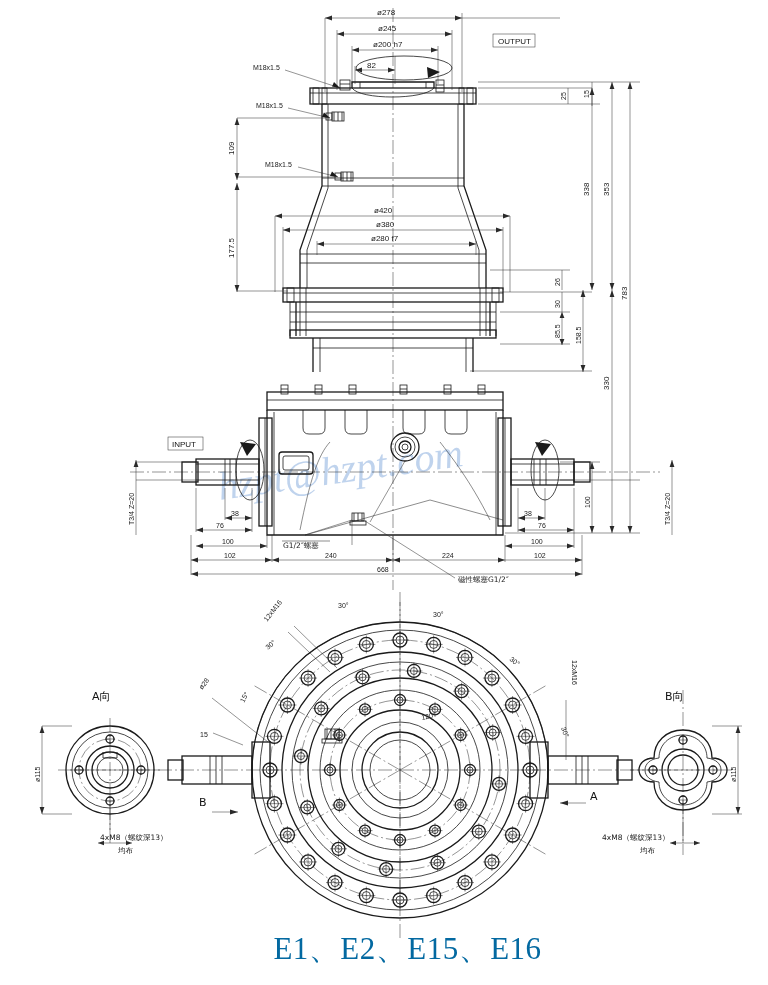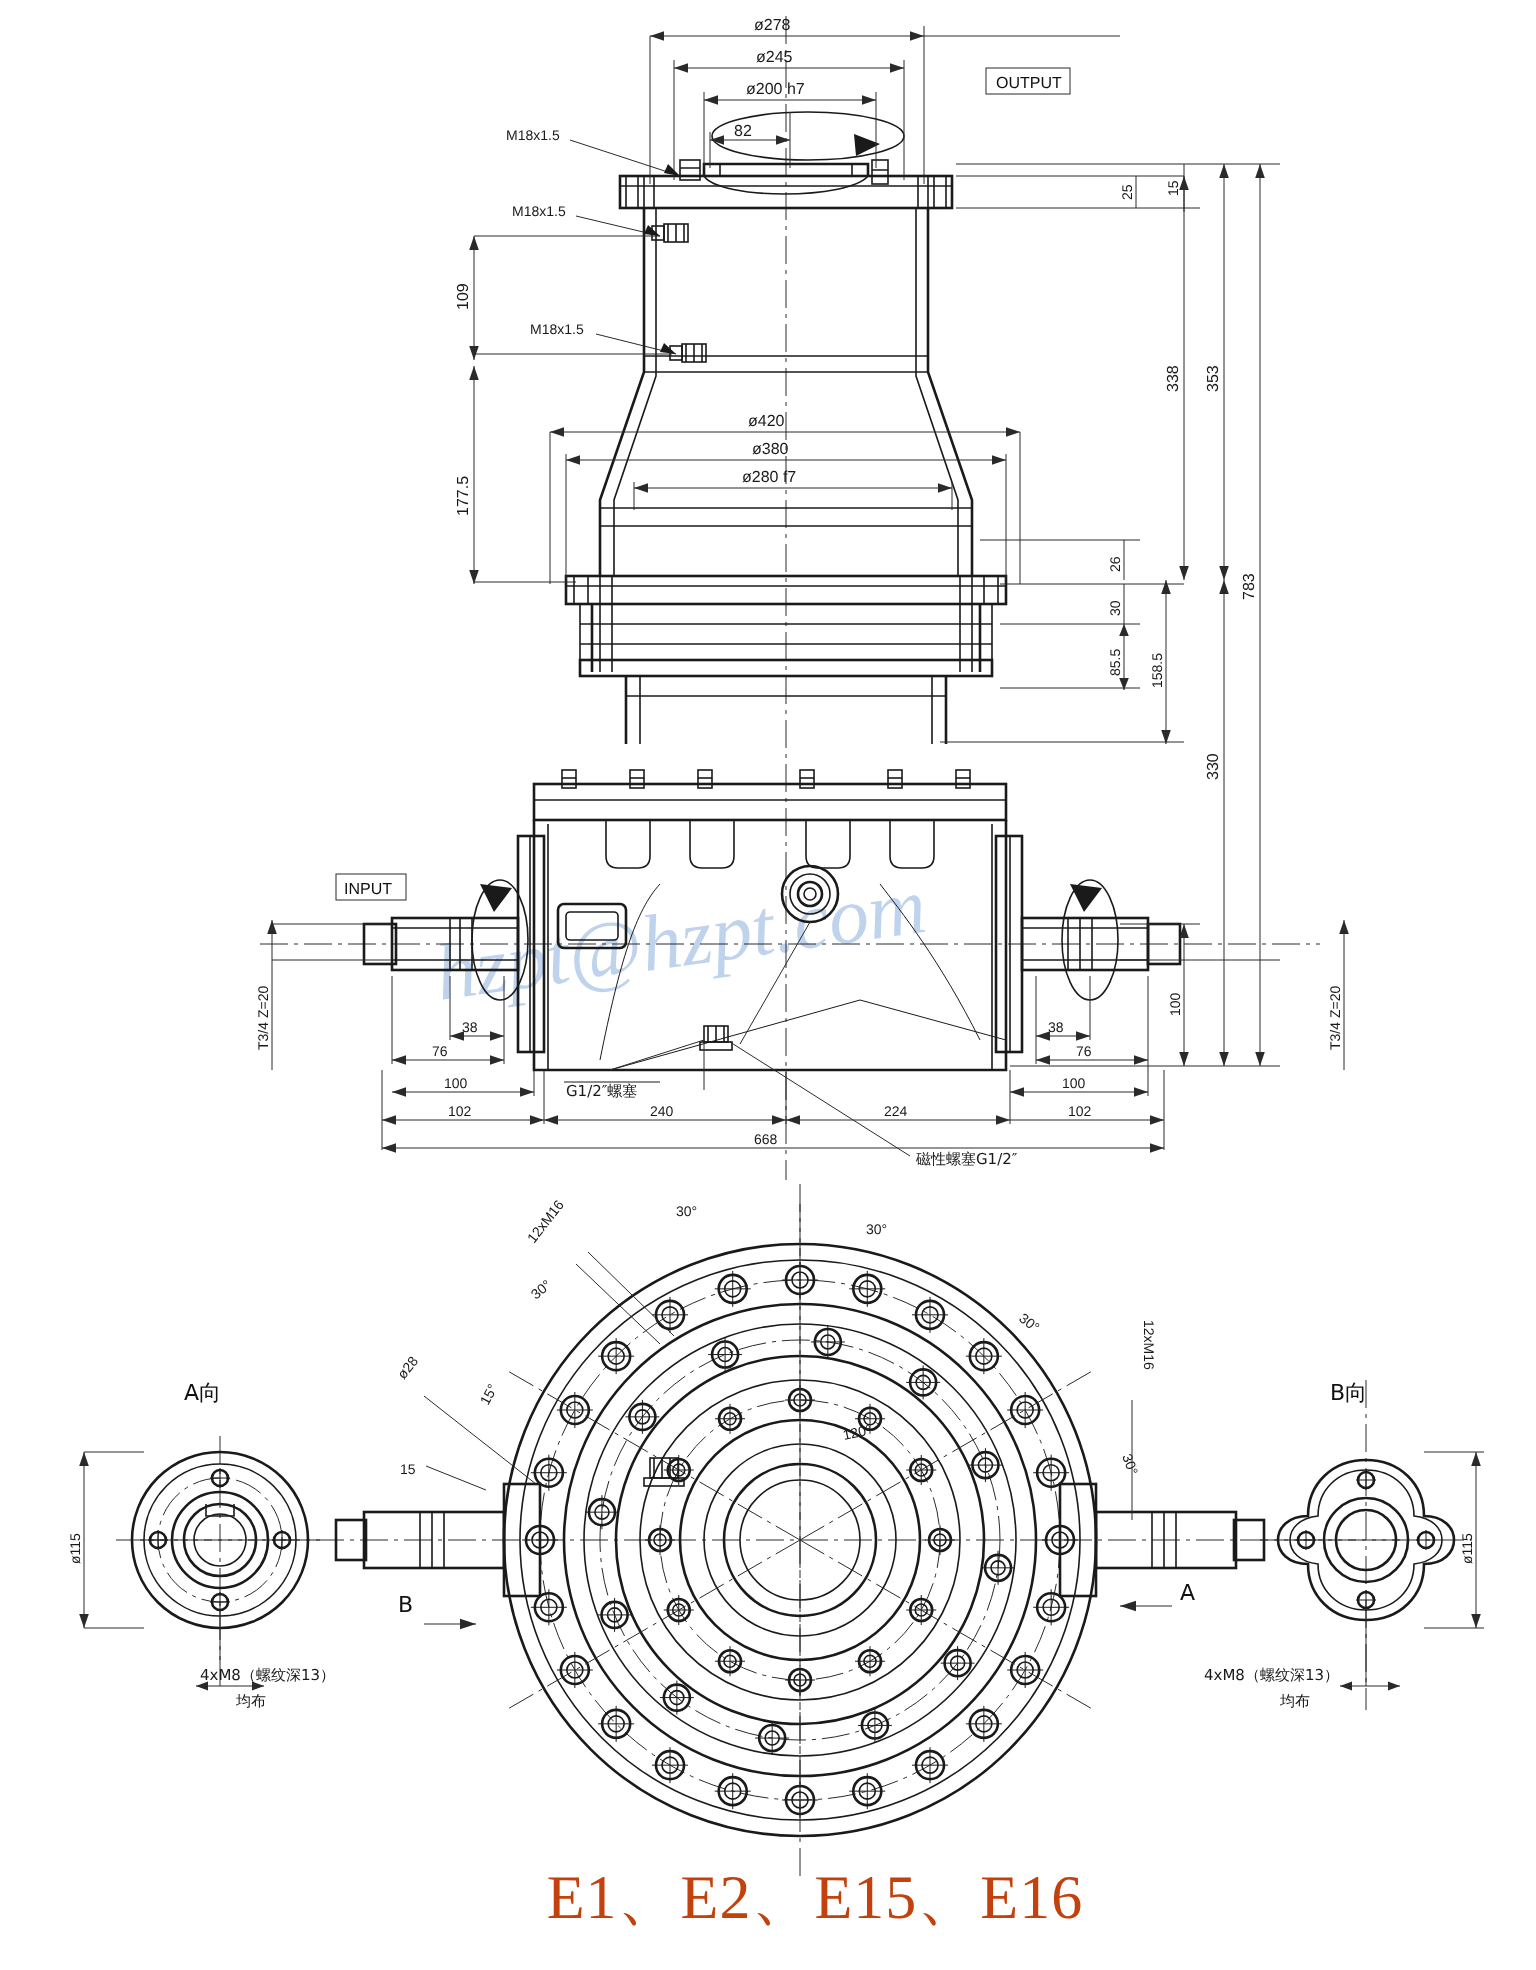--- a/index.html
+++ b/index.html
@@ -14,21 +14,21 @@
   .boxlbl{font-size:8px;fill:#111;font-family:"Liberation Sans",sans-serif;}
   .ln{stroke:#1a1a1a;fill:none;stroke-width:.8;}
   .lnh{stroke:#1a1a1a;fill:none;stroke-width:1.3;}
   .lnt{stroke:#1a1a1a;fill:none;stroke-width:.5;}
   .dim{stroke:#2a2a2a;fill:none;stroke-width:.5;}
   .ctr{stroke:#2a2a2a;fill:none;stroke-width:.5;stroke-dasharray:14 3 2 3;}
   .wm{font-size:40px;font-family:"Liberation Serif",serif;fill:#2f6fc4;
       opacity:.30;font-style:italic;}
   #title-block{position:absolute;left:0;top:928px;width:768px;text-align:center;}
   #title-block .t{font-size:31px;font-family:"Liberation Serif","DejaVu Serif",serif;
-      color:#c2410c;letter-spacing:.5px;margin-left:47px;}
+      color:#0369a1;letter-spacing:.5px;margin-left:47px;}
 </style>
 </head>
 <body>
 
 <div id="sheet">
 
 <svg width="768" height="985" viewBox="0 0 768 985">
 
   <g>
     <text class="wm" x="220" y="500" transform="rotate(-8 220 500)">hzpt@hzpt.com</text>

